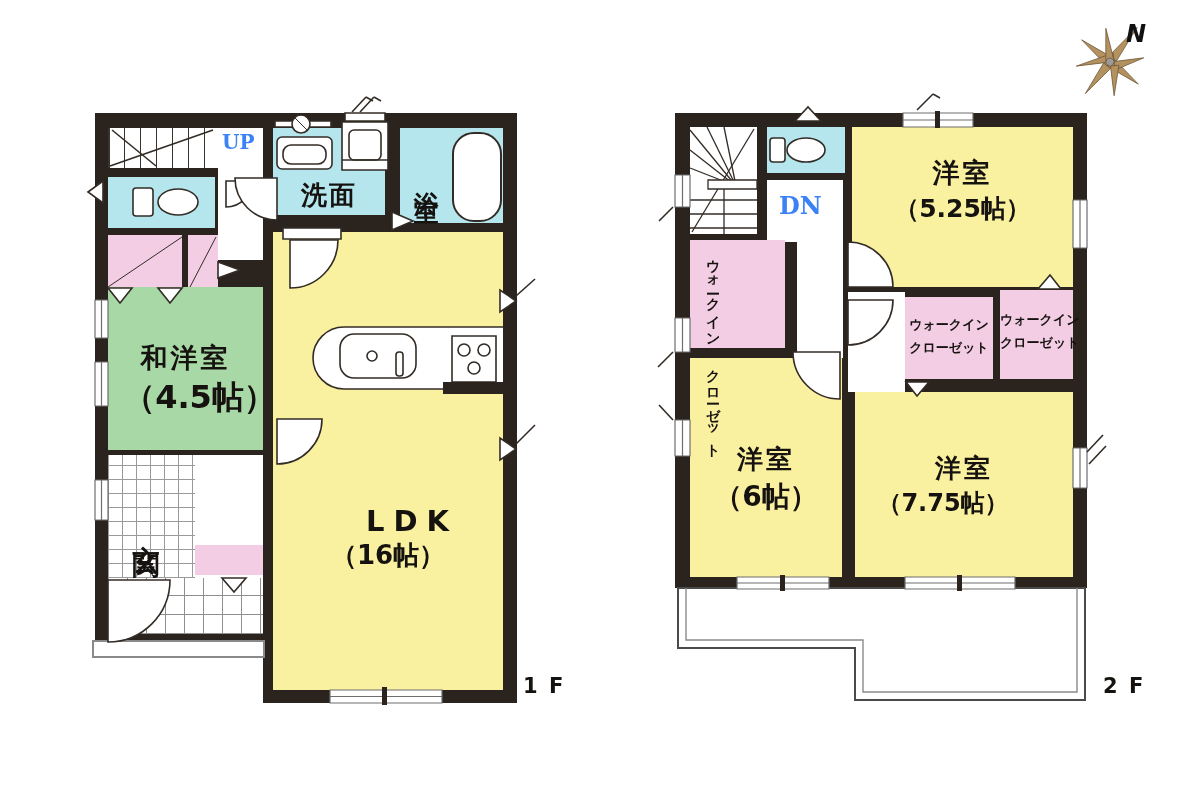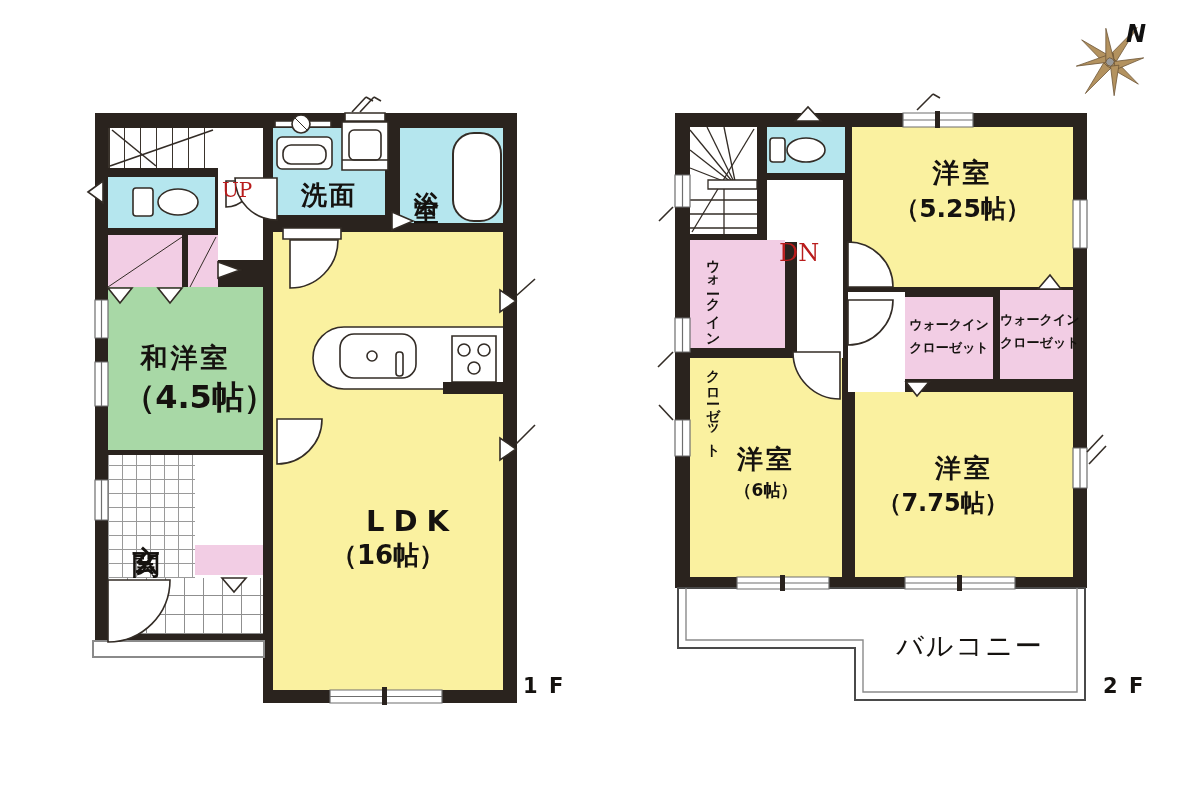--- a/index.html
+++ b/index.html
@@ -8,21 +8,21 @@
   .abs{position:absolute;}
   .wall{background:#2a231e;}
   .white{background:#ffffff;}
   .yellow{background:#faf1a0;}
   .green{background:#a8d8a6;}
   .cyan{background:#b5e6ee;}
   .pink{background:#f2cde4;}
   .lbl{position:absolute;text-align:center;color:#15120f;font-weight:600;line-height:1.15;
        white-space:nowrap;}
   .vtext{writing-mode:vertical-rl;text-orientation:upright;}
-  .serifl{font-family:"DejaVu Serif",serif;font-weight:400;color:#b91c1c;margin-top:48px;}
+  .serifl{font-family:"DejaVu Serif",serif;font-weight:700;color:#3b82f6;}
   .tile-s{background-color:#fff;background-image:
      repeating-linear-gradient(0deg,#9a9a9a 0 1px,transparent 1px 14px),
      repeating-linear-gradient(90deg,#9a9a9a 0 1px,transparent 1px 14px);}
   .tile-l{background-color:#fff;background-image:
      repeating-linear-gradient(0deg,#8f8f8f 0 1px,transparent 1px 19px),
      repeating-linear-gradient(90deg,#8f8f8f 0 1px,transparent 1px 19px);}
   .treads{background-color:#fff;background-image:
      repeating-linear-gradient(90deg,#3a332c 0 1.5px,transparent 1.5px 16px);}
   #linework{position:absolute;left:0;top:0;pointer-events:none;}
   svg line,svg path,svg rect,svg ellipse,svg circle,svg polygon,svg polyline{vector-effect:non-scaling-stroke;}
@@ -265,19 +265,18 @@
   </div>
   <div class="lbl" style="left:905px;top:313px;width:88px;font-size:13px;line-height:1.8">
     <div>ウォークイン</div>
     <div>クローゼット</div>
   </div>
   <div class="lbl" style="left:1000px;top:308px;width:73px;font-size:13px;line-height:1.8">
     <div>ウォークイン</div>
     <div>クローゼット</div>
   </div>
   <div class="lbl" style="left:690px;top:445px;width:152px;font-size:26px;letter-spacing:3px">洋室</div>
-  <div class="lbl" style="left:690px;top:481px;width:152px;font-size:17px">（6帖）</div>
+  <div class="lbl" style="left:690px;top:481px;width:152px;font-size:28px">（6帖）</div>
   <div class="lbl" style="left:855px;top:454px;width:218px;font-size:26px;letter-spacing:3px">洋室</div>
   <div class="lbl" style="left:855px;top:490px;width:176px;font-size:24px">（7.75帖）</div>
-  <div class="lbl" style="left:855px;top:630px;width:230px;font-size:27px;letter-spacing:2px;font-weight:500">バルコニー</div>
   <div class="lbl" style="left:1103px;top:674px;font-size:21px;letter-spacing:2px">2 F</div>
 
 </div>
 
 </body></html>

